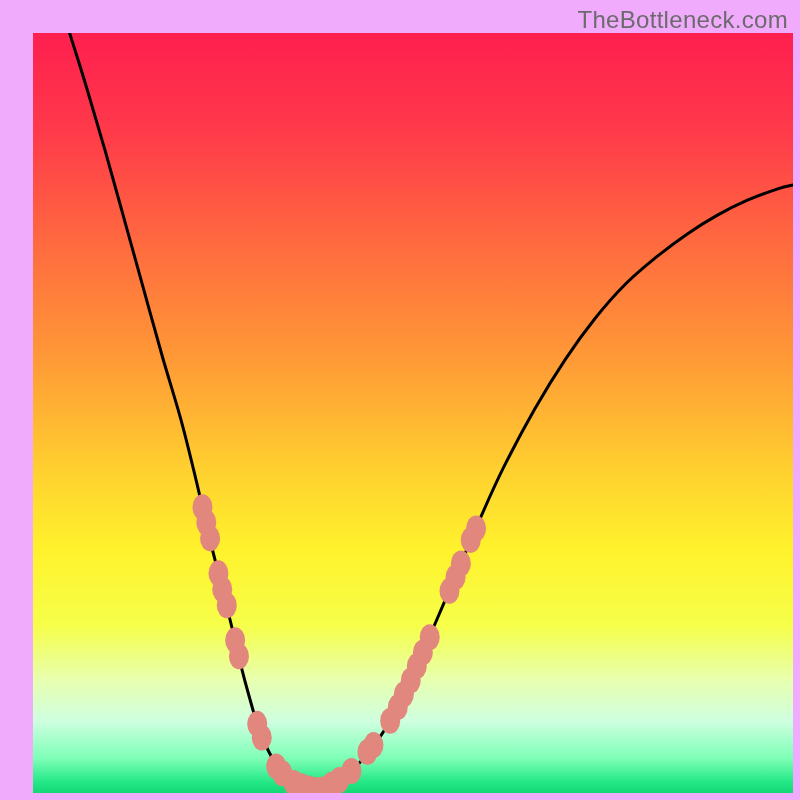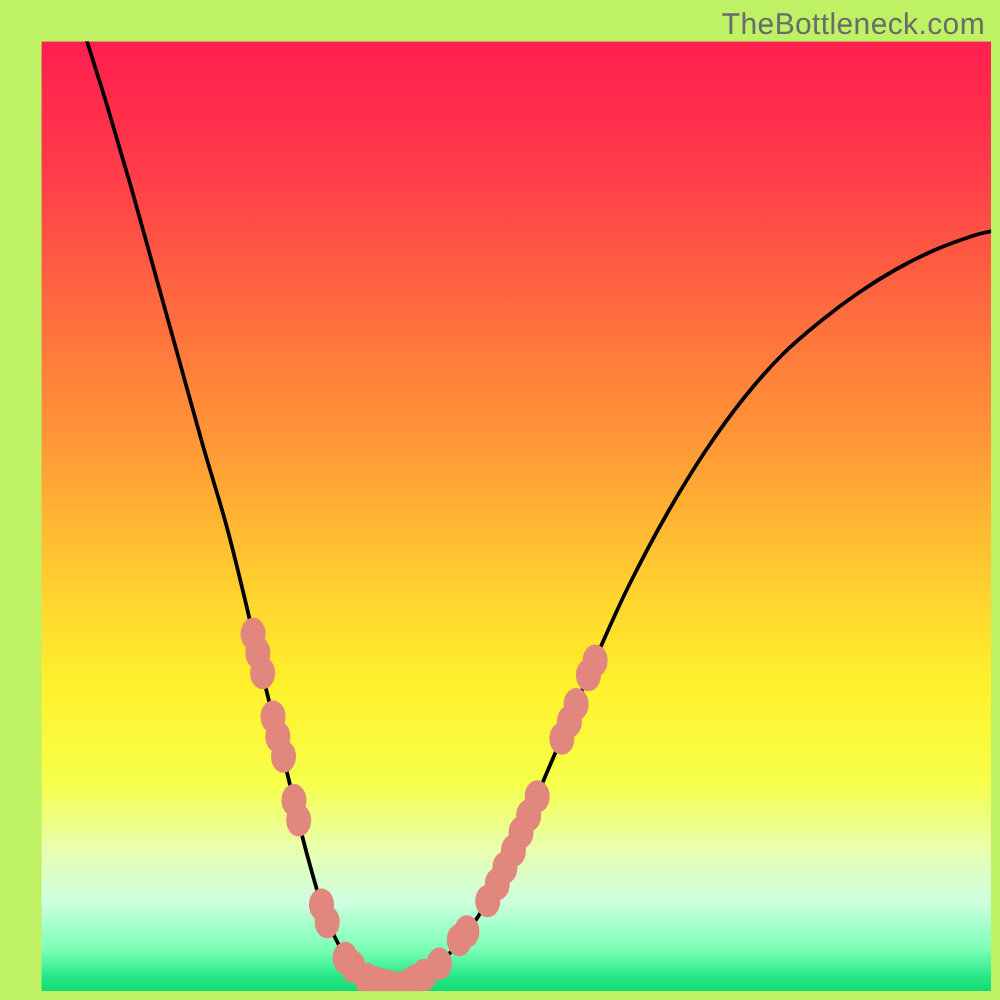--- a/index.html
+++ b/index.html
@@ -10,21 +10,21 @@
     background: #000;
     overflow: hidden;
     font-family: Arial, Helvetica, sans-serif;
   }
   .frame {
     position: absolute;
     left: 0;
     top: 0;
     width: 800px;
     height: 800px;
-    background: #bef264;
+    background: #f0abfc;
   }
   .plot-area {
     position: absolute;
     left: 33px;
     top: 33px;
     width: 760px;
     height: 760px;
     overflow: hidden;
   }
   .gradient {

